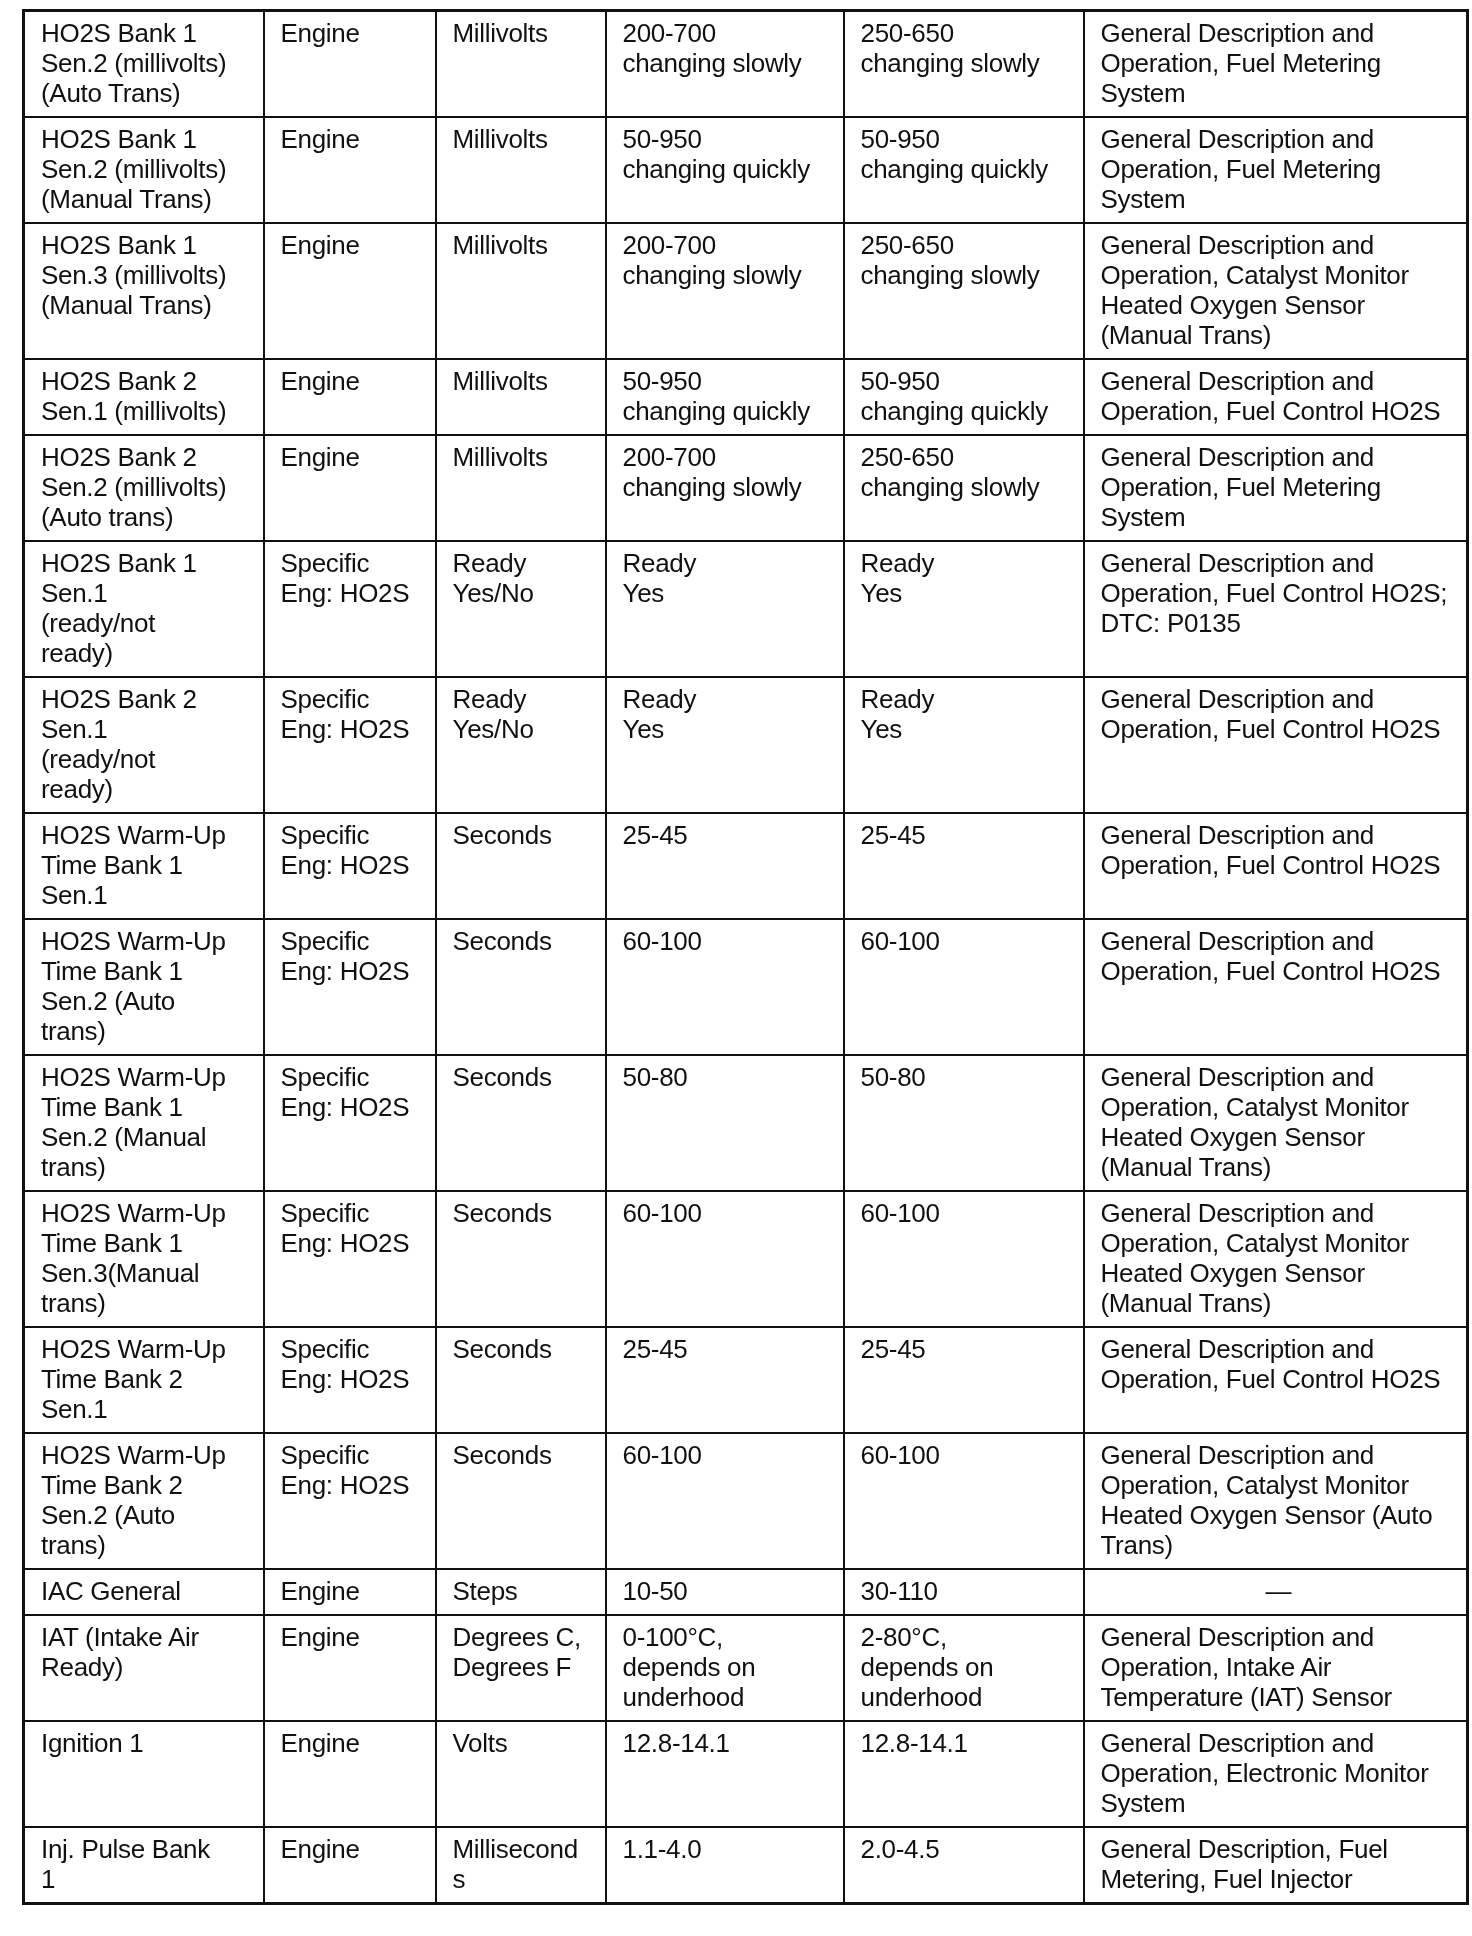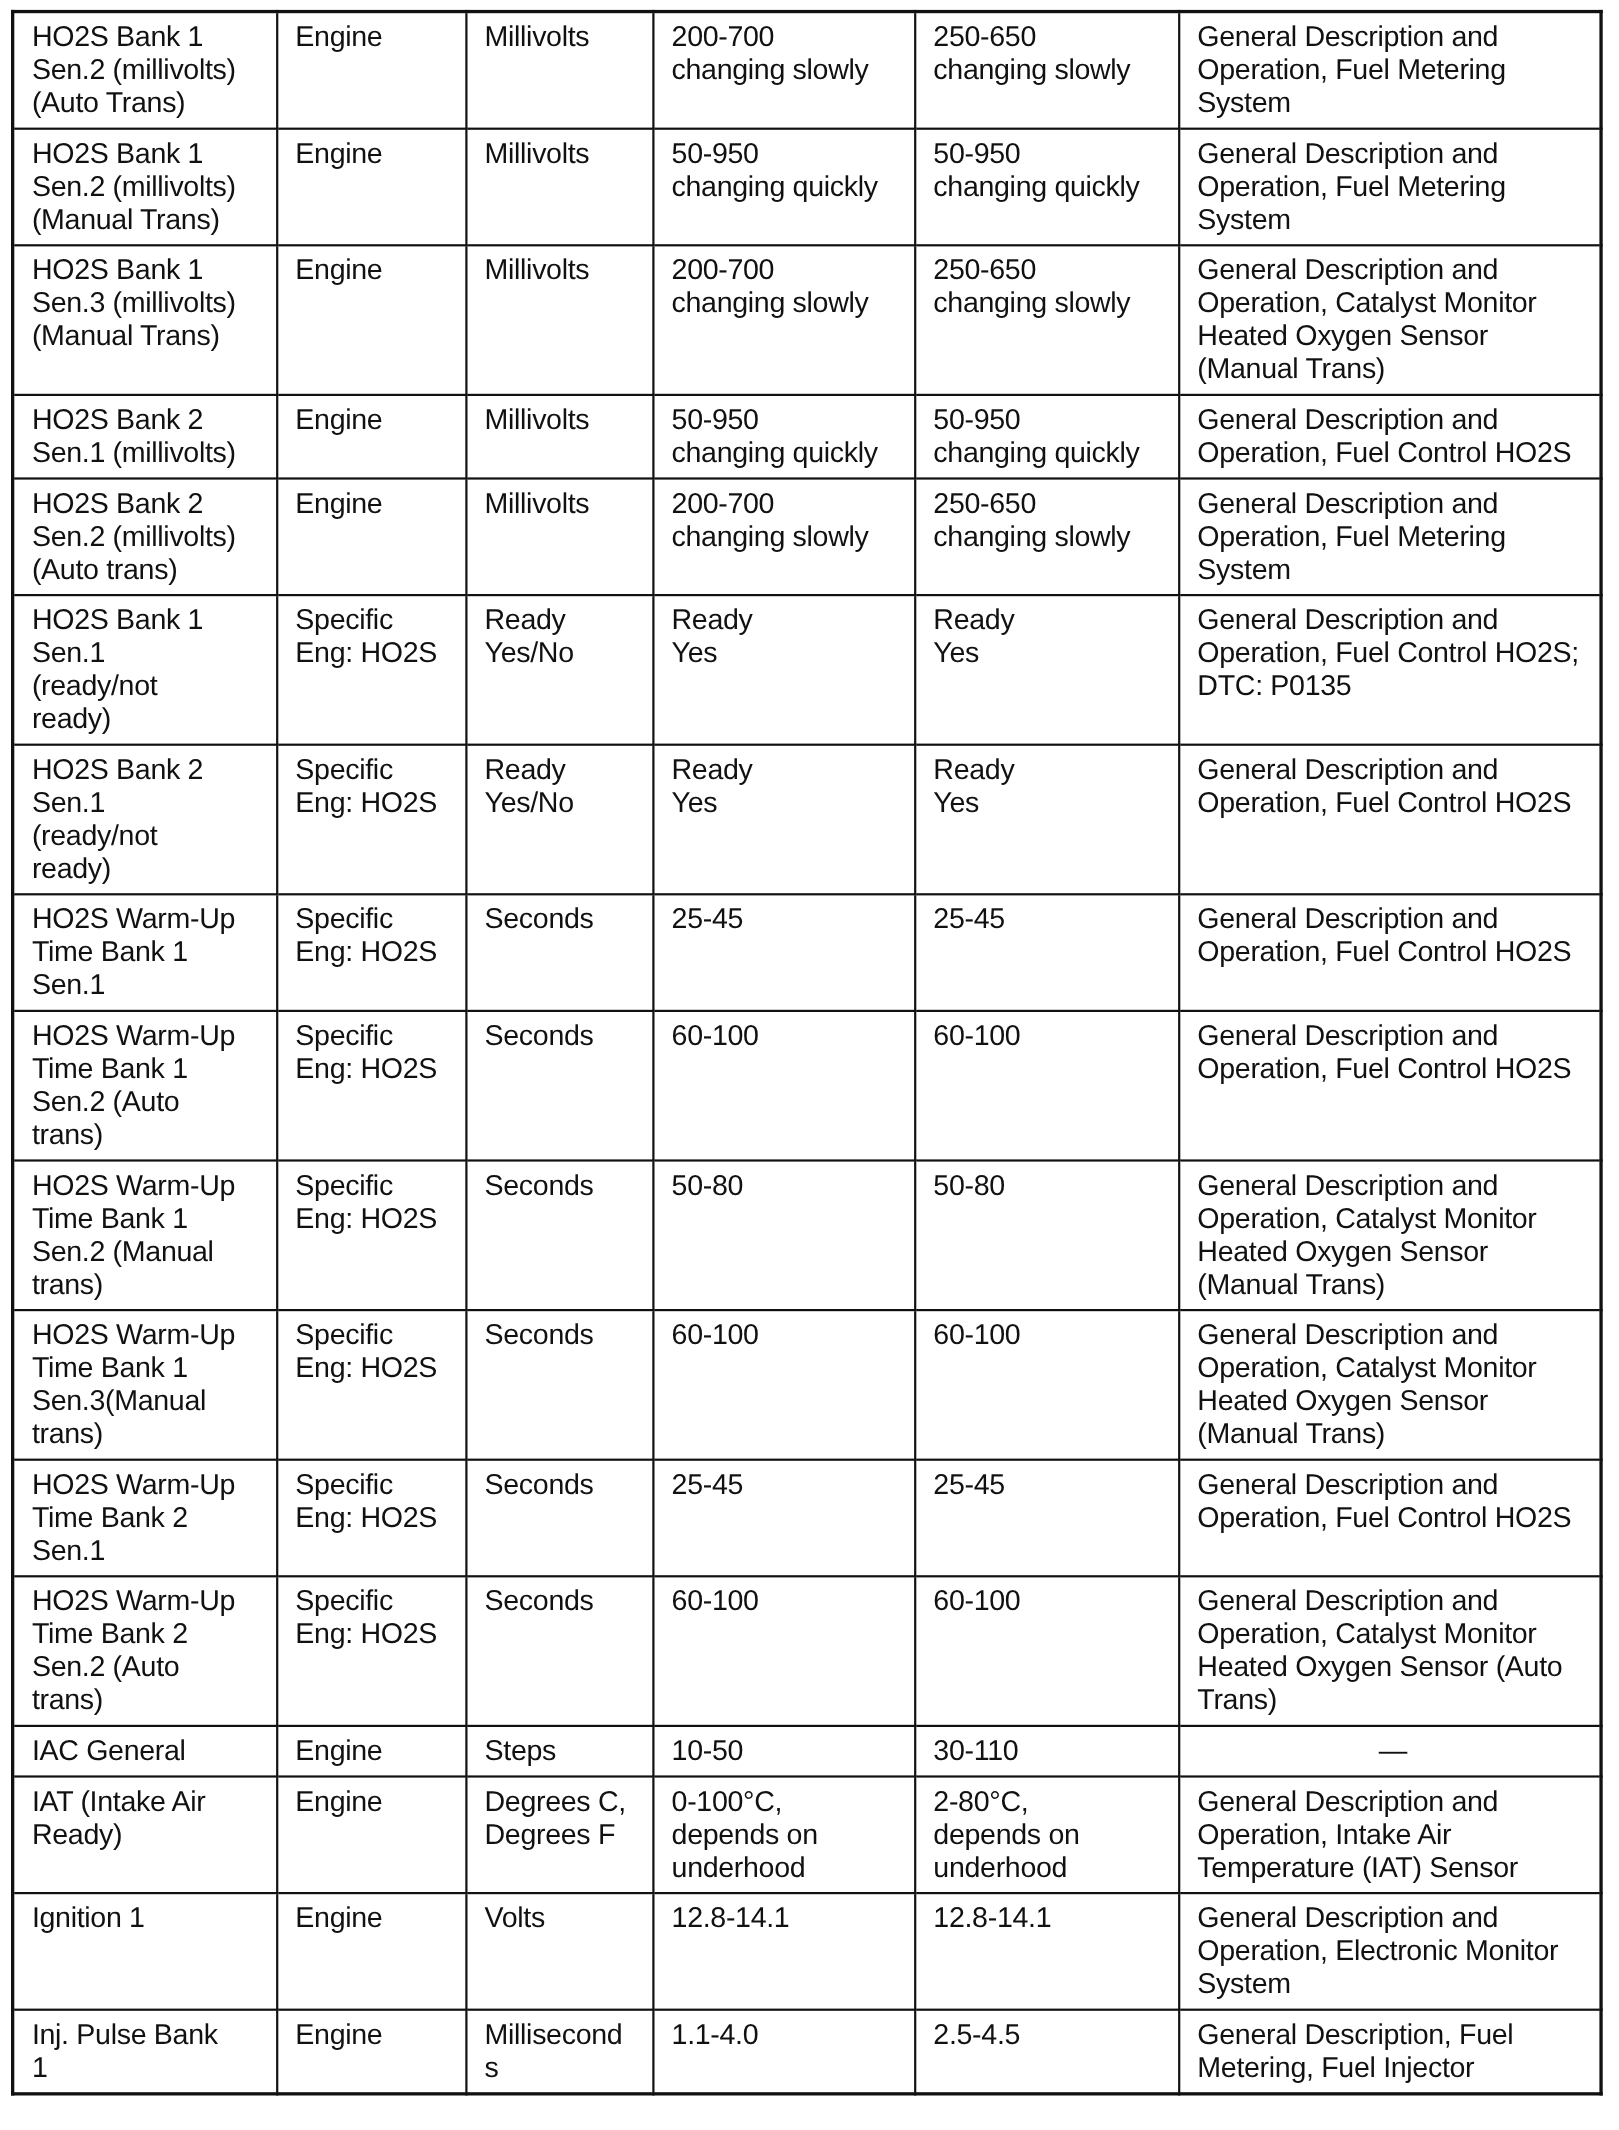--- a/index.html
+++ b/index.html
@@ -10,21 +10,21 @@
   body {
     width: 1472px;
     height: 1936px;
     position: relative;
     overflow: hidden;
     font-family: "Liberation Sans", "DejaVu Sans", sans-serif;
     color: #111111;
   }
   .page {
     position: absolute;
-    left: 10px;
+    left: 22px;
     top: 9px;
     width: 1444px;
   }
   table.spec {
     border-collapse: collapse;
     width: 1444px;
     table-layout: fixed;
     border: 3px solid #111;
   }
   table.spec td {
@@ -248,18 +248,18 @@
           <td>12.8-14.1</td>
           <td>General Description and Operation, Electronic Monitor System</td>
         </tr>
         <tr>
           <td><span>Inj. Pulse Bank
 1</span></td>
           <td>Engine</td>
           <td>Millisecond
 s</td>
           <td>1.1-4.0</td>
-          <td>2.5-4.5</td>
+          <td>2.0-4.5</td>
           <td>General Description, Fuel Metering, Fuel Injector</td>
         </tr>
       </tbody>
   </table>
 </div>
 
 </body></html>

